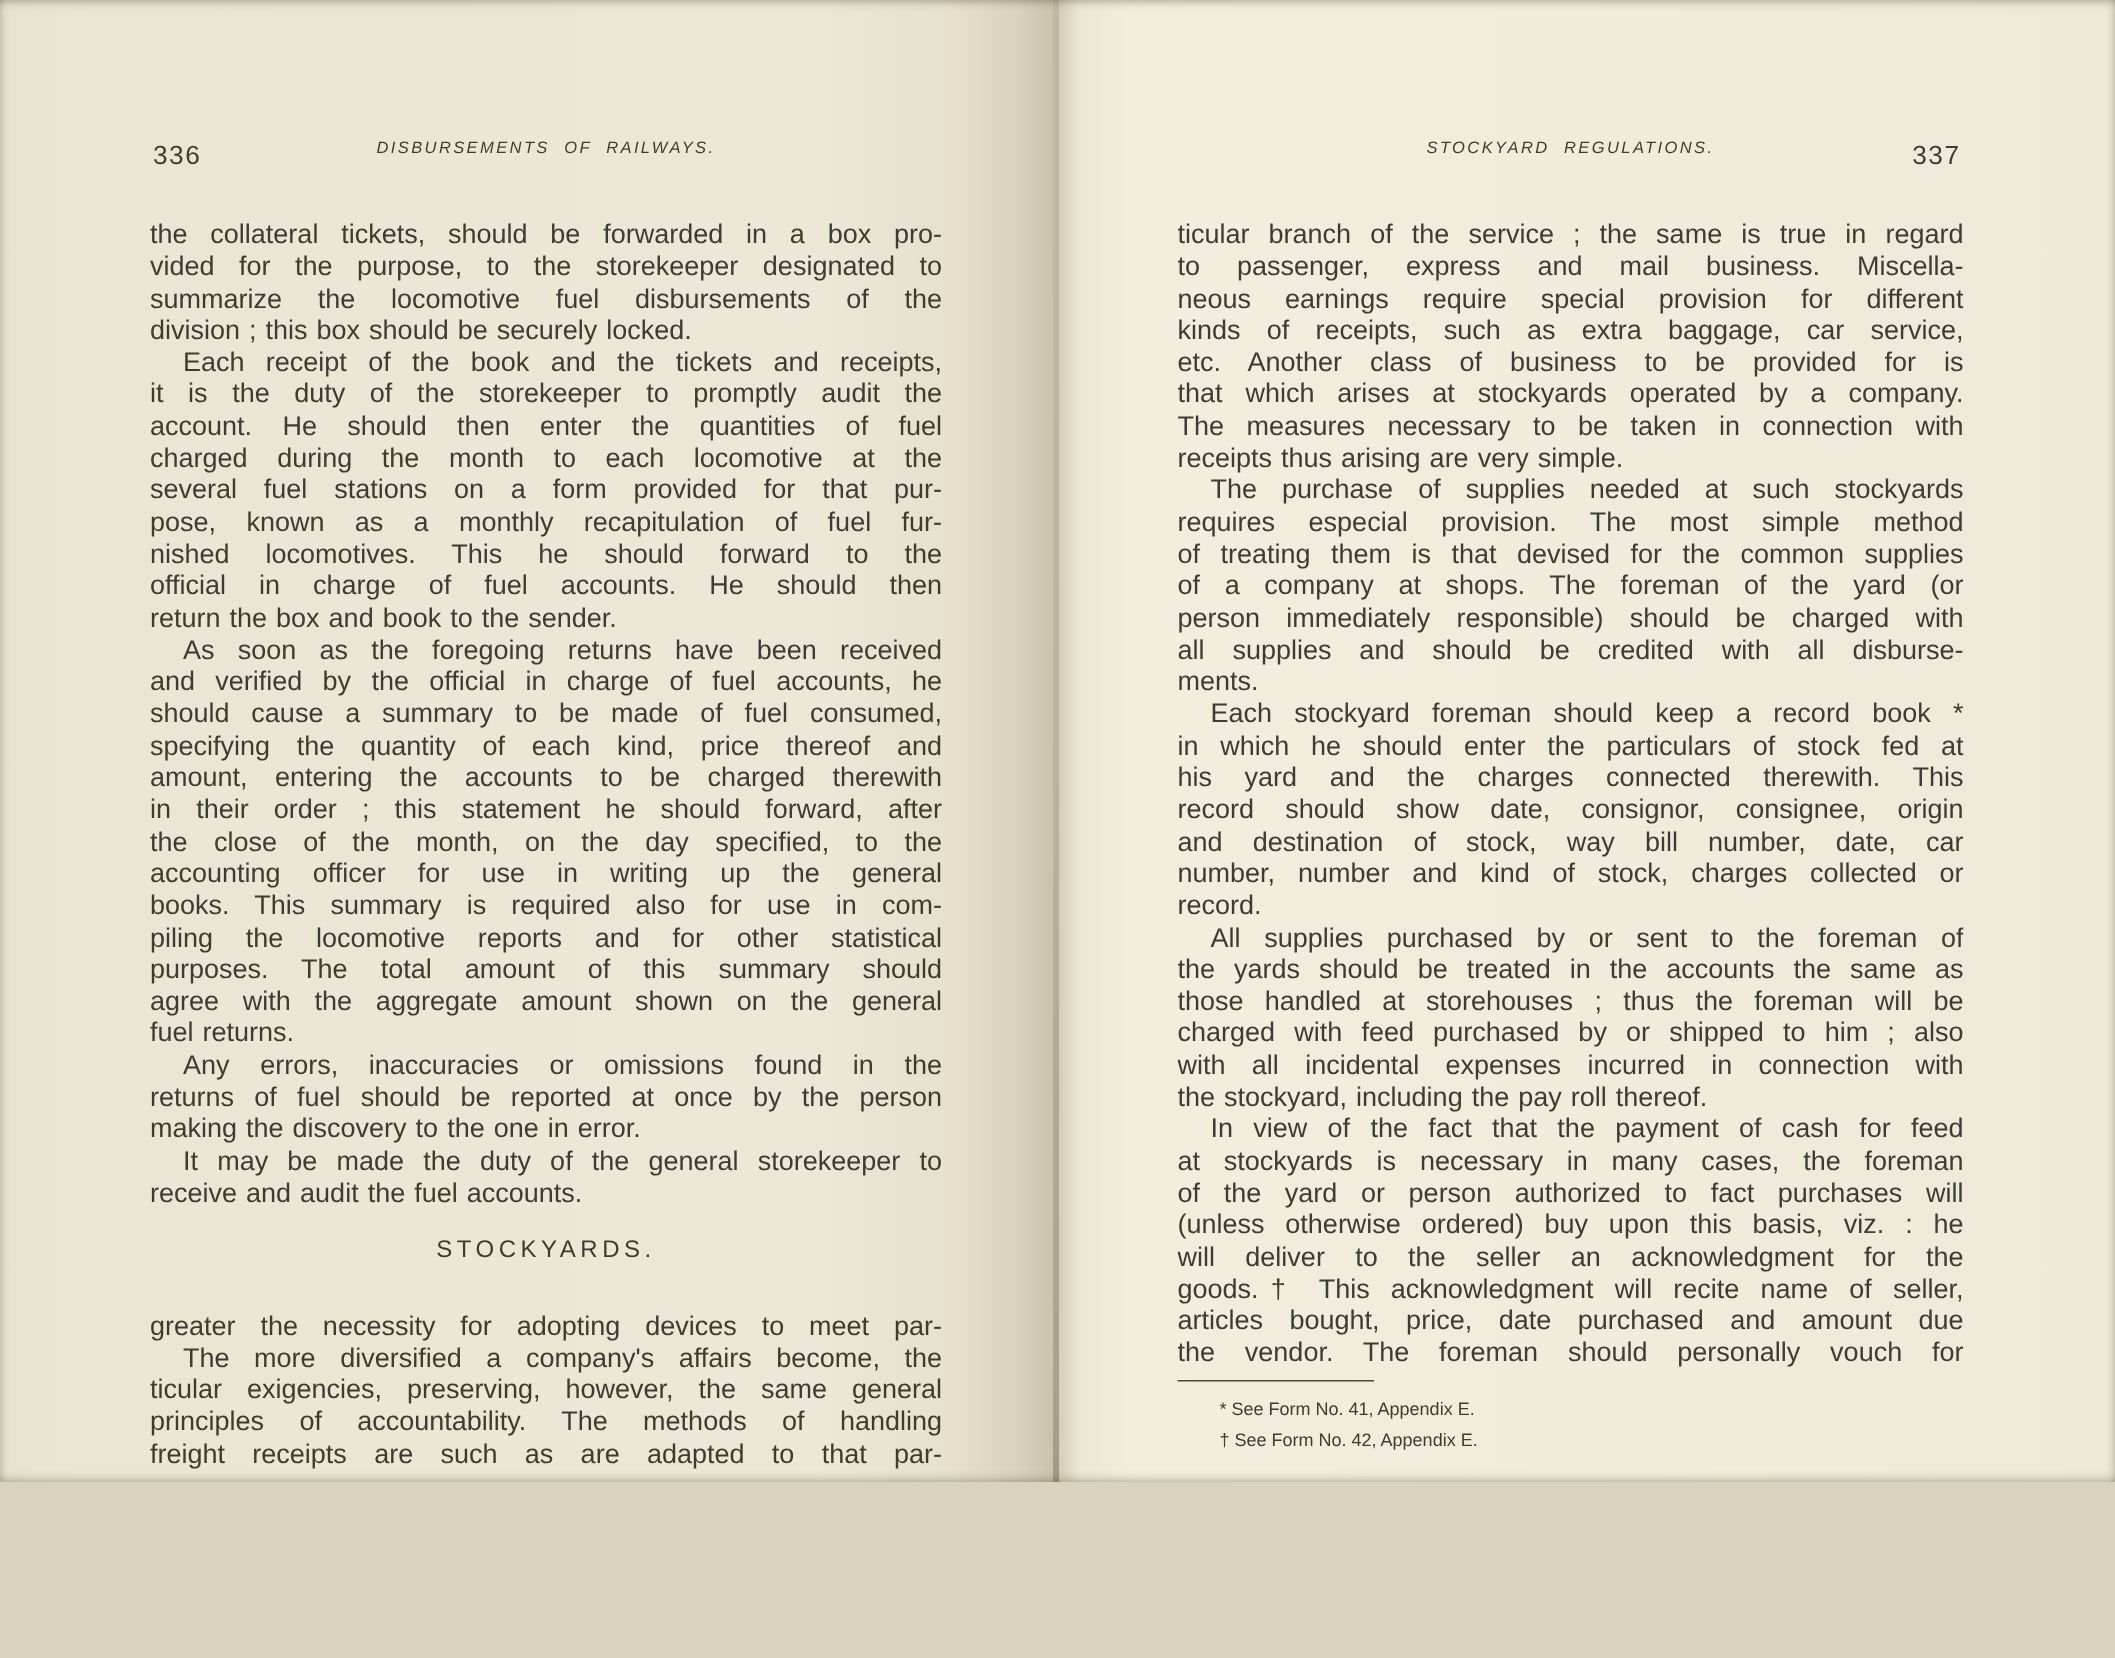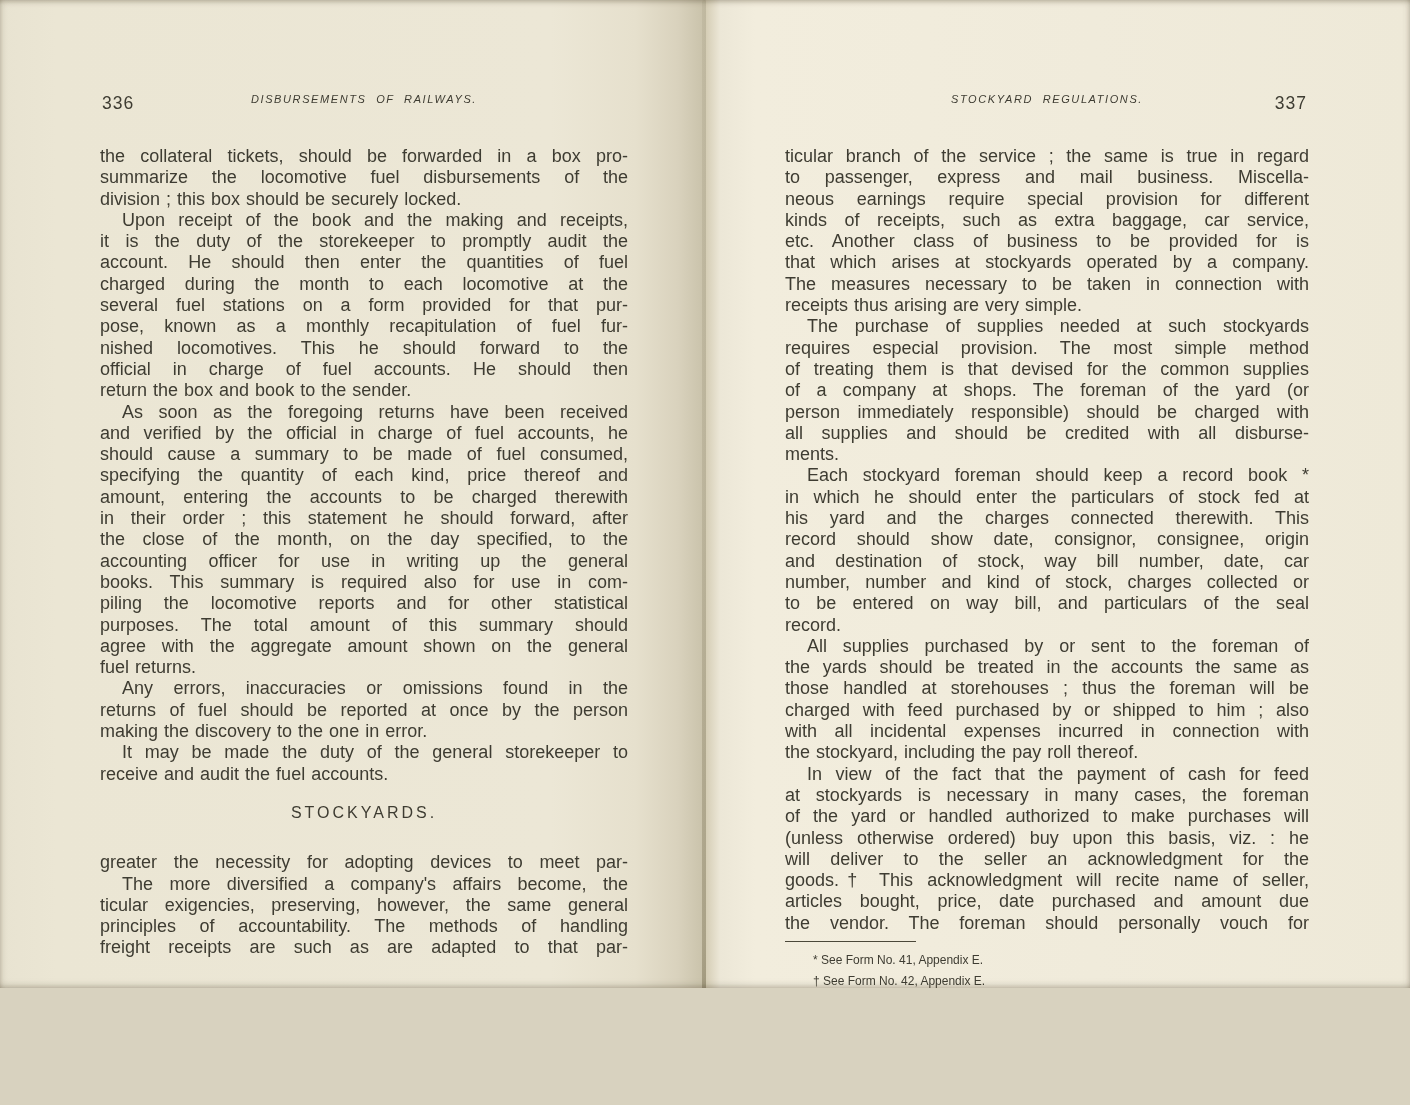--- a/index.html
+++ b/index.html
@@ -140,25 +140,26 @@
   </div>
 
   <div class="header-row right-col">
     <span class="running-title">STOCKYARD REGULATIONS.</span>
     <span class="page-num num-right">337</span>
   </div>
 
   <div class="body-col left-col">
       <div class="para">
         <div class="line">the collateral tickets, should be forwarded in a box pro-</div>
+        <div class="line">vided for the purpose, to the storekeeper designated to</div>
         <div class="line">summarize the locomotive fuel disbursements of the</div>
         <div class="line last">division ; this box should be securely locked.</div>
       </div>
       <div class="para">
-        <div class="line indent">Upon receipt of the book and the making and receipts,</div>
+        <div class="line indent">Each receipt of the book and the tickets and receipts,</div>
         <div class="line">it is the duty of the storekeeper to promptly audit the</div>
         <div class="line">account. He should then enter the quantities of fuel</div>
         <div class="line">charged during the month to each locomotive at the</div>
         <div class="line">several fuel stations on a form provided for that pur-</div>
         <div class="line">pose, known as a monthly recapitulation of fuel fur-</div>
         <div class="line">nished locomotives. This he should forward to the</div>
         <div class="line">official in charge of fuel accounts. He should then</div>
         <div class="line last">return the box and book to the sender.</div>
       </div>
       <div class="para">
@@ -215,35 +216,34 @@
         <div class="line">all supplies and should be credited with all disburse-</div>
         <div class="line last">ments.</div>
       </div>
       <div class="para">
         <div class="line indent">Each stockyard foreman should keep a record book *</div>
         <div class="line">in which he should enter the particulars of stock fed at</div>
         <div class="line">his yard and the charges connected therewith. This</div>
         <div class="line">record should show date, consignor, consignee, origin</div>
         <div class="line">and destination of stock, way bill number, date, car</div>
         <div class="line">number, number and kind of stock, charges collected or</div>
-        <div class="line">to be entered on way bill, and particulars of the seal</div>
         <div class="line last">record.</div>
       </div>
       <div class="para">
         <div class="line indent">All supplies purchased by or sent to the foreman of</div>
         <div class="line">the yards should be treated in the accounts the same as</div>
         <div class="line">those handled at storehouses ; thus the foreman will be</div>
         <div class="line">charged with feed purchased by or shipped to him ; also</div>
         <div class="line">with all incidental expenses incurred in connection with</div>
         <div class="line last">the stockyard, including the pay roll thereof.</div>
       </div>
       <div class="para">
         <div class="line indent">In view of the fact that the payment of cash for feed</div>
         <div class="line">at stockyards is necessary in many cases, the foreman</div>
-        <div class="line">of the yard or handled authorized to make purchases will</div>
+        <div class="line">of the yard or person authorized to fact purchases will</div>
         <div class="line">(unless otherwise ordered) buy upon this basis, viz. : he</div>
         <div class="line">will deliver to the seller an acknowledgment for the</div>
         <div class="line">goods.† This acknowledgment will recite name of seller,</div>
         <div class="line">articles bought, price, date purchased and amount due</div>
         <div class="line">the vendor. The foreman should personally vouch for</div>
       </div>
       <div class="footnote-block">
         <div class="footnote-rule"></div>
         <div class="footnote">* See Form No. 41, Appendix E.</div>
         <div class="footnote">† See Form No. 42, Appendix E.</div>

